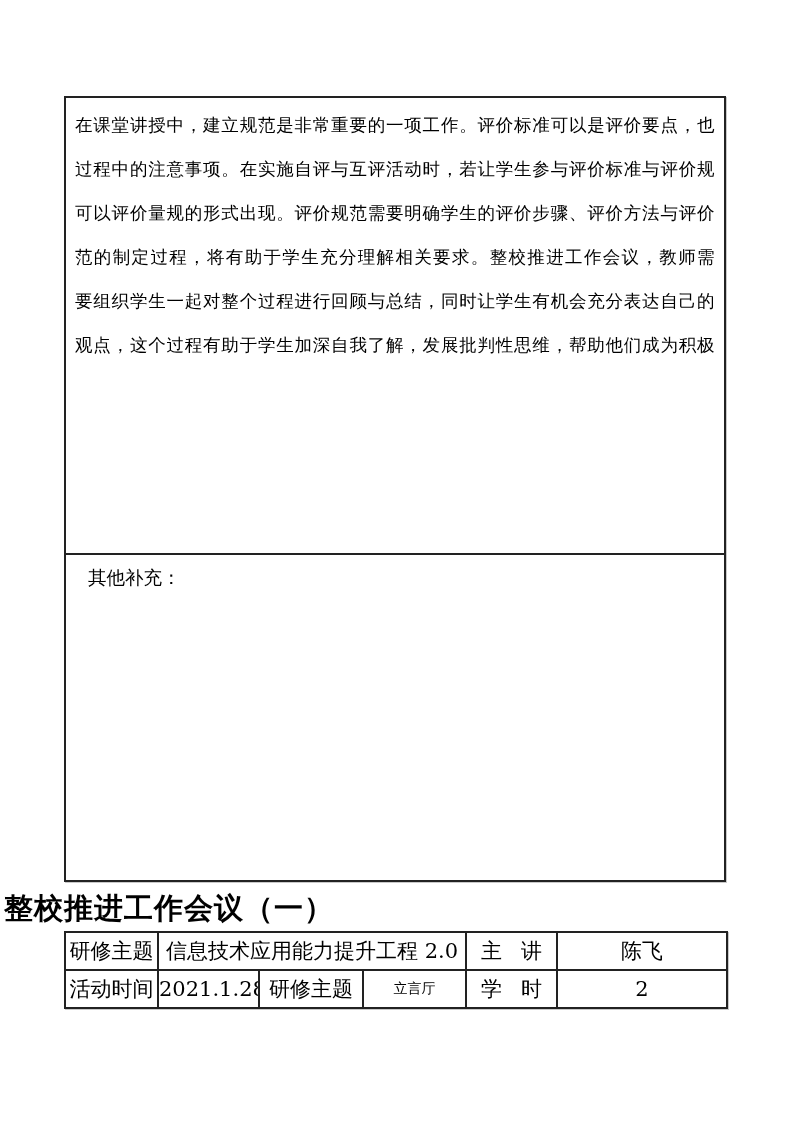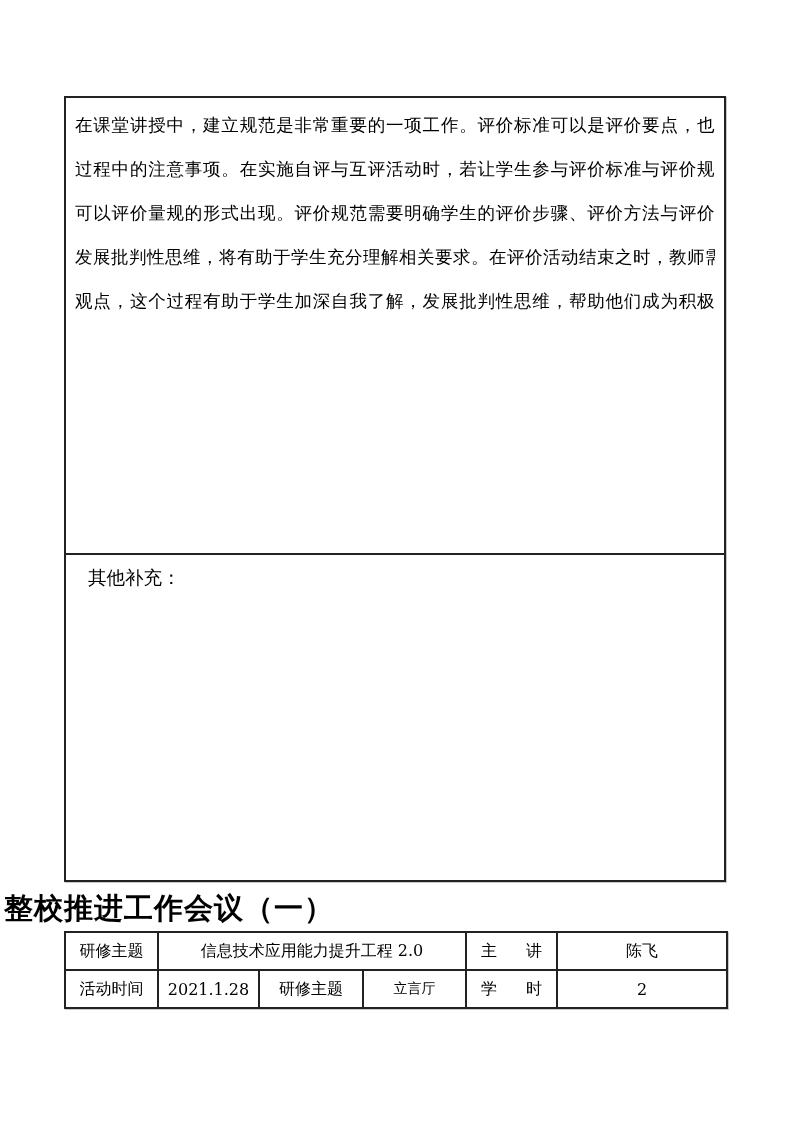--- a/index.html
+++ b/index.html
@@ -73,21 +73,21 @@
     top: 931px;
     width: 662px;
     border-collapse: collapse;
     table-layout: fixed;
     box-shadow: 1px 1px 0 #c9c9c9;
   }
   .schedule-table td {
     border: 2px solid #222222;
     text-align: center;
     vertical-align: middle;
-    font-size: 16px;
+    font-size: 21px;
     height: 38px;
     padding: 0;
     overflow: hidden;
     background: #ffffff;
   }
   .schedule-table td.small-value { font-size: 14px; }
   .spread {
     display: flex;
     justify-content: space-between;
     padding: 0 14px;
@@ -97,21 +97,22 @@
 </head>
 <body>
 
 <div class="page">
 
   <div class="notes-box">
     <div class="notes-cell">
       <div class="pline">在课堂讲授中，建立规范是非常重要的一项工作。评价标准可以是评价要点，也</div>
       <div class="pline">过程中的注意事项。在实施自评与互评活动时，若让学生参与评价标准与评价规</div>
       <div class="pline">可以评价量规的形式出现。评价规范需要明确学生的评价步骤、评价方法与评价</div>
-      <div class="pline">发展批判性思维，将有助于学生充分理解相关要求。在评价活动结束之时，教师需</div>
+      <div class="pline">范的制定过程，将有助于学生充分理解相关要求。整校推进工作会议，教师需</div>
+      <div class="pline">要组织学生一起对整个过程进行回顾与总结，同时让学生有机会充分表达自己的</div>
       <div class="pline">观点，这个过程有助于学生加深自我了解，发展批判性思维，帮助他们成为积极</div>
     </div>
     <div class="supplement-cell">
       <div class="supplement-label">其他补充：</div>
     </div>
   </div>
 
   <div class="doc-title">整校推进工作会议（一）</div>
 
   <table class="schedule-table">

